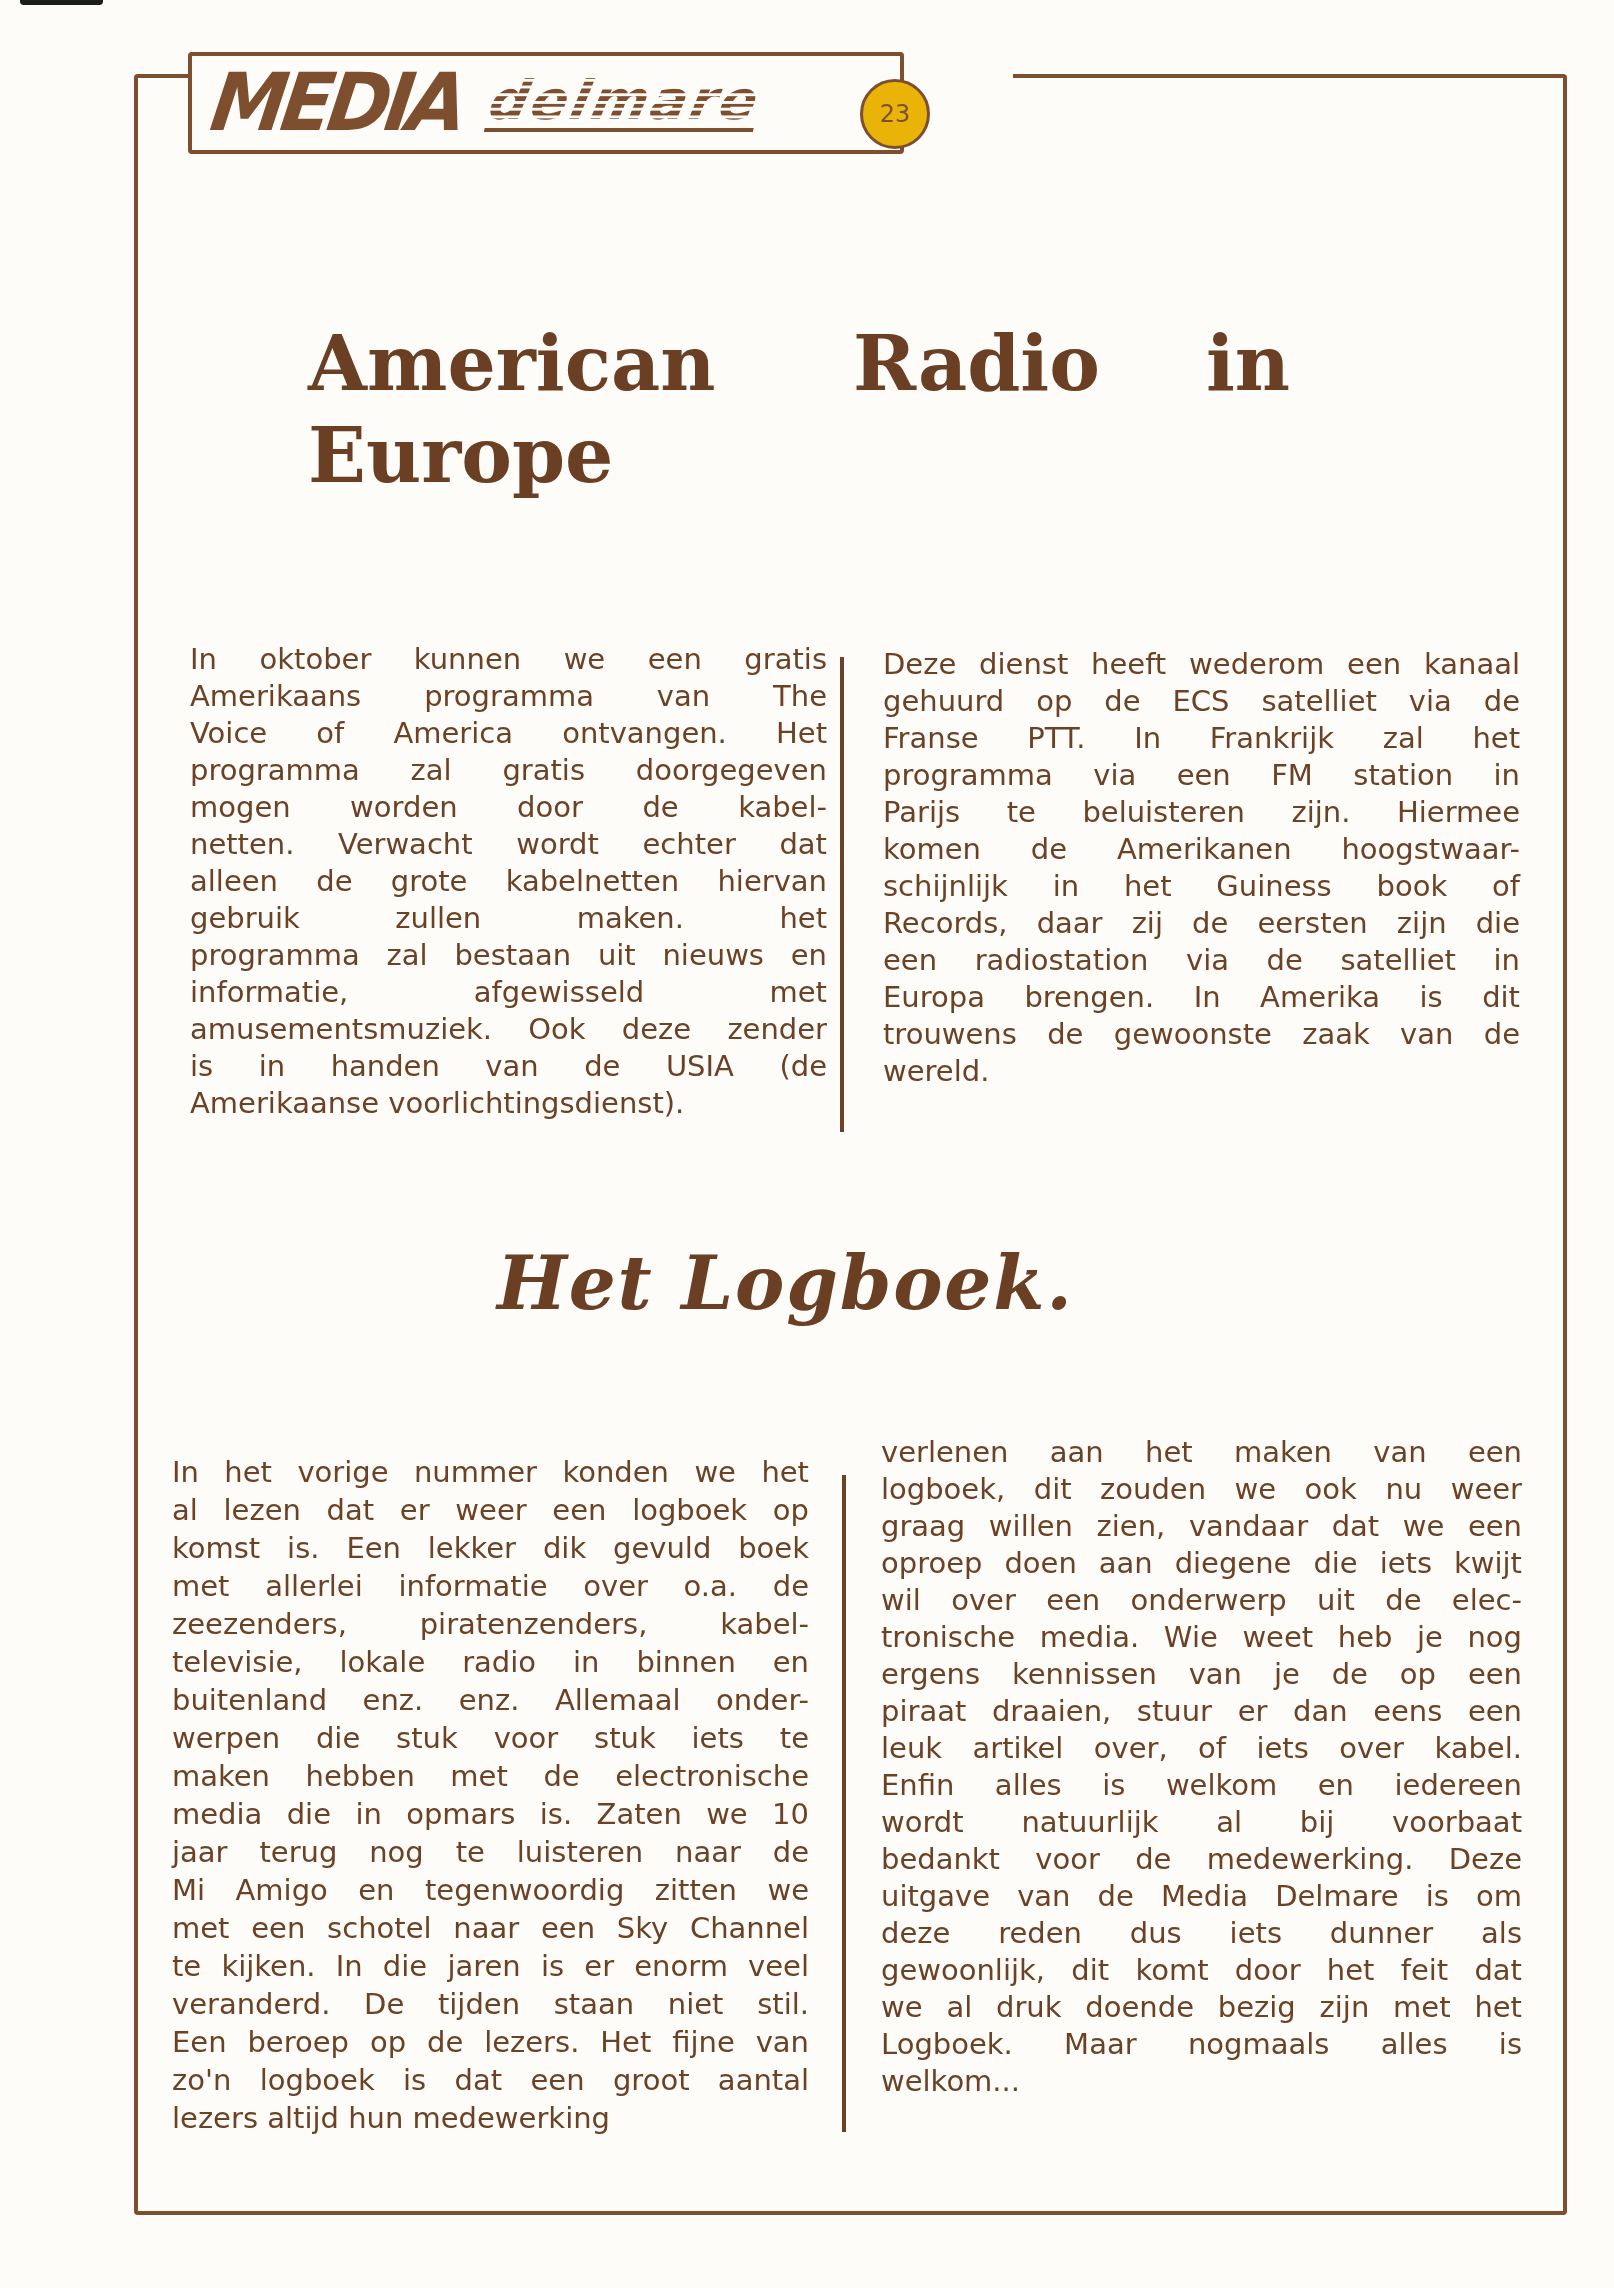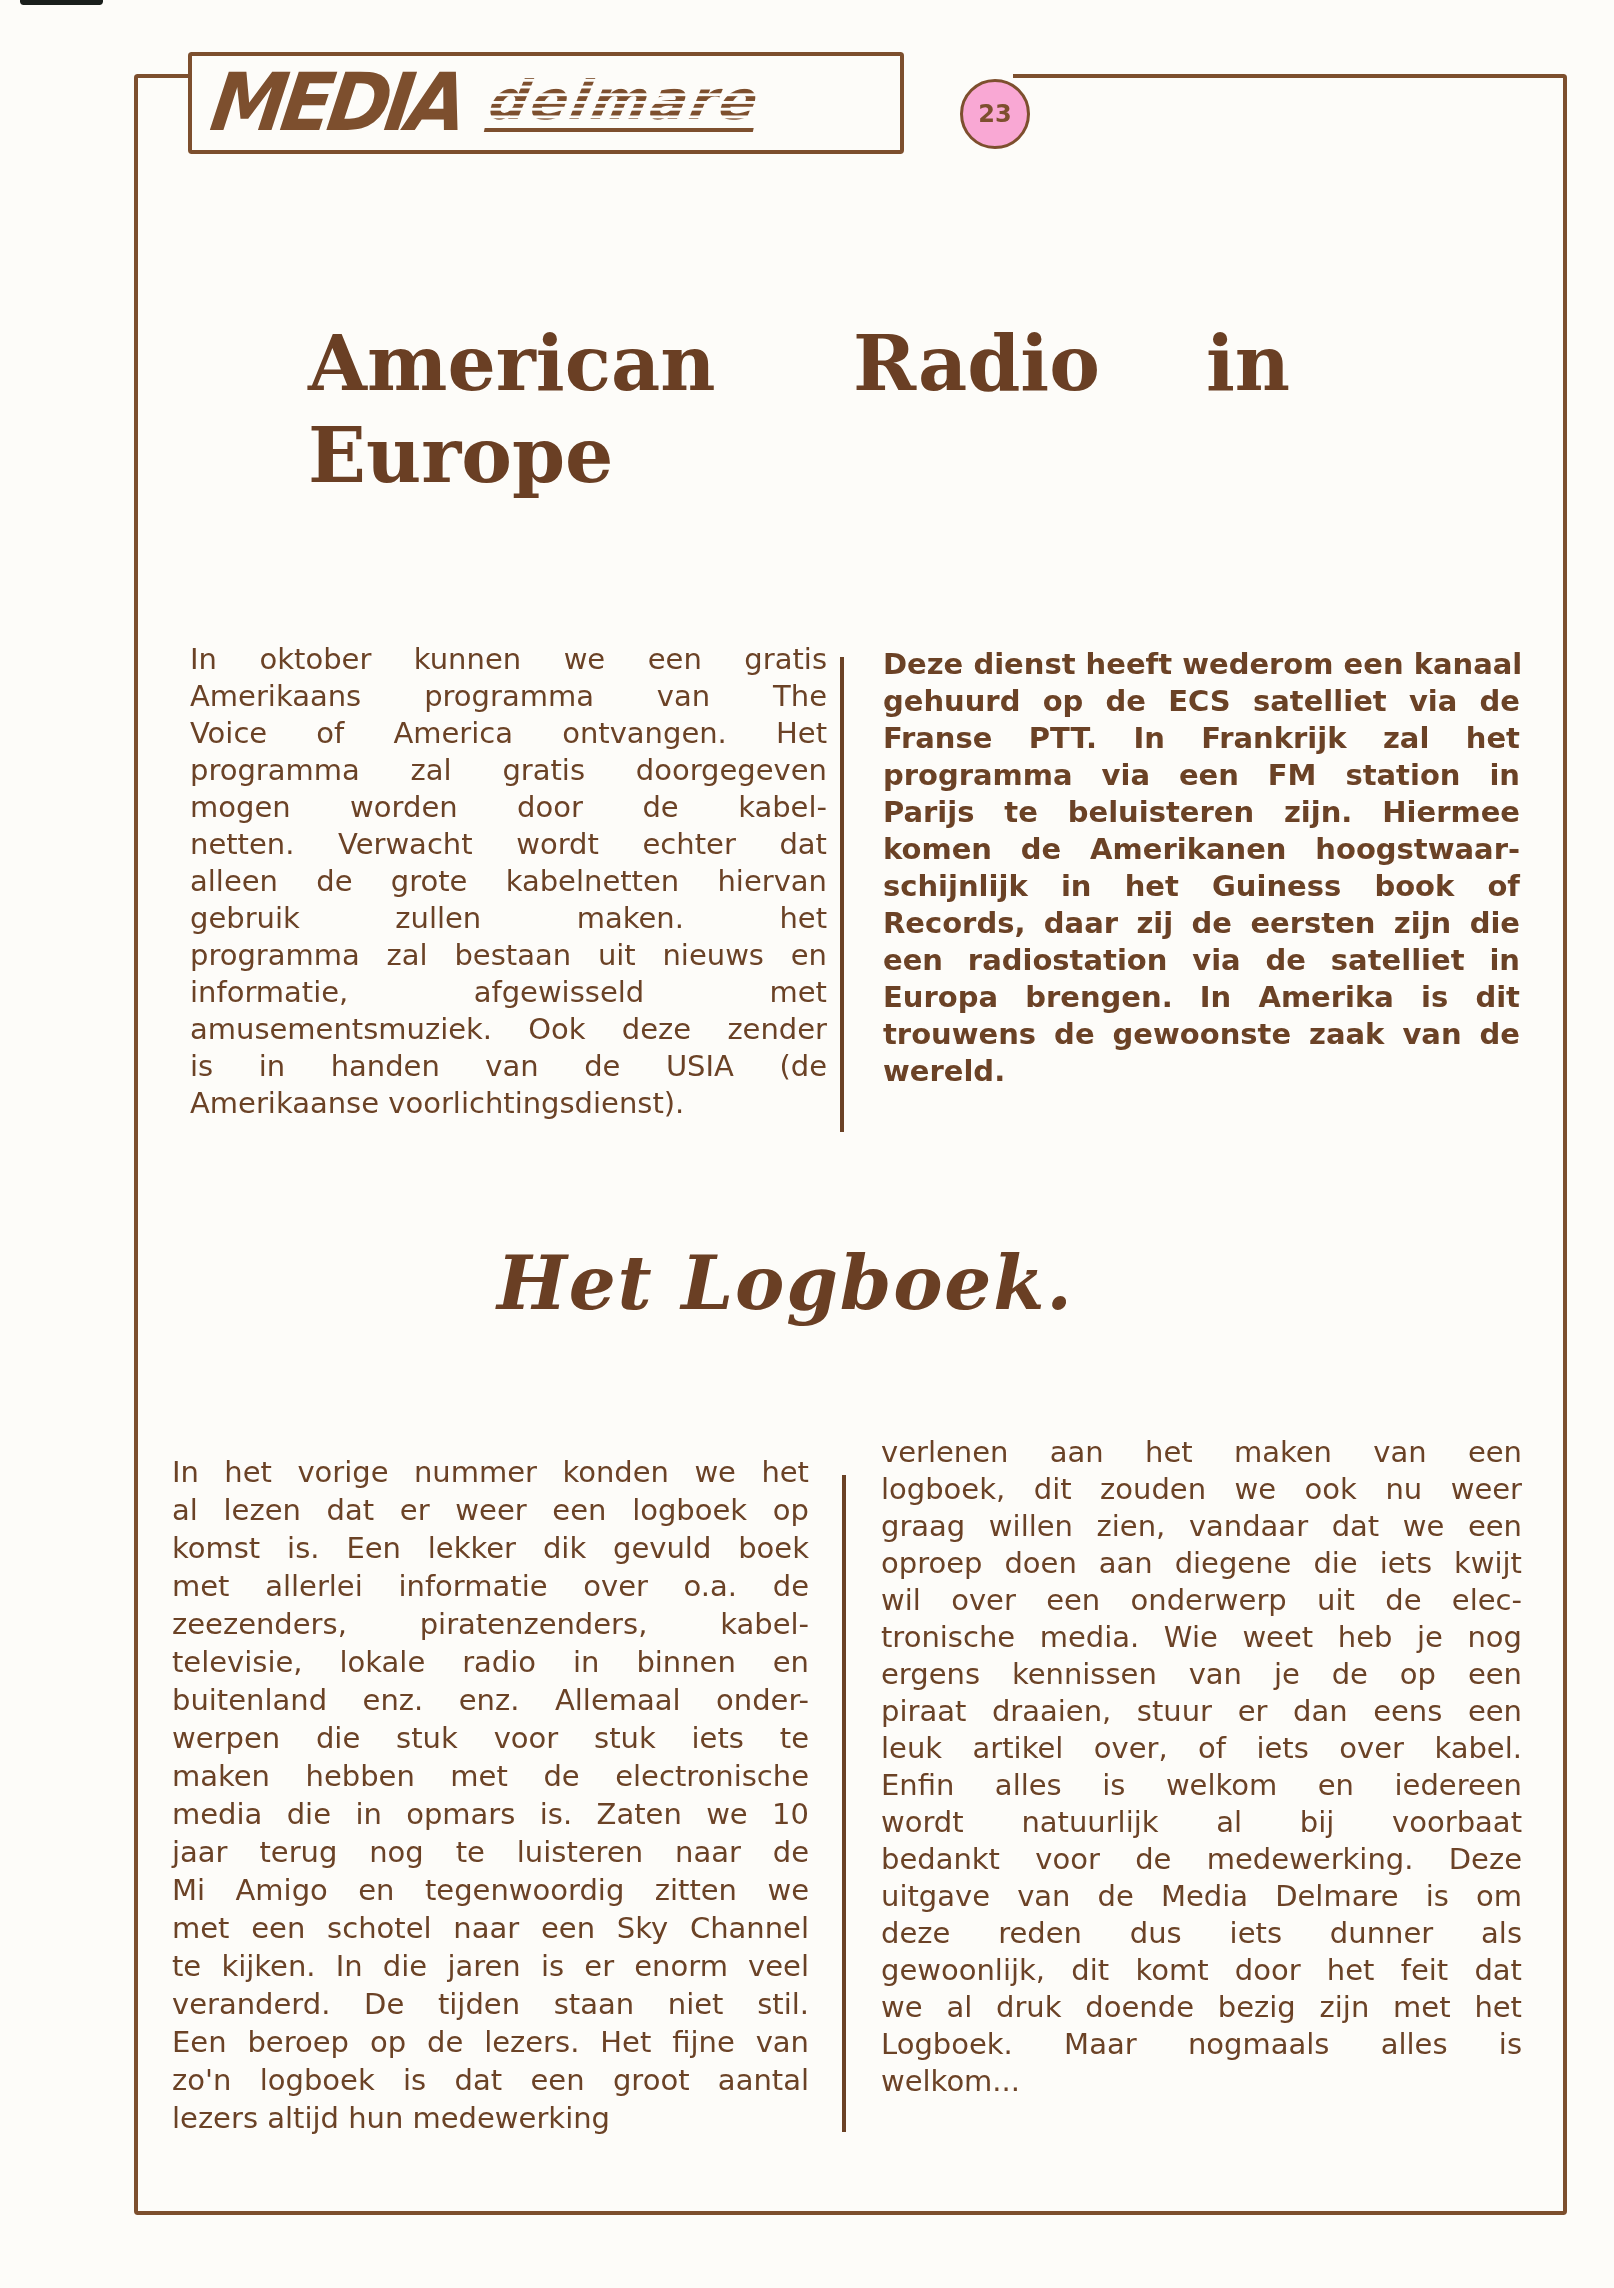--- a/index.html
+++ b/index.html
@@ -63,31 +63,31 @@
     padding-bottom: 0;
   }
   .page-num-wrap {
     position: absolute;
     left: 904px; top: 65px;
     width: 109px; height: 83px;
     background: #fdfcf9;
   }
   .page-num {
     position: absolute;
-    left: 960px; top: 79px;
+    left: 860px; top: 79px;
     width: 70px; height: 70px;
     border: 3.7px solid #7d4f2e;
     border-radius: 50%;
     box-sizing: border-box;
     display: flex; align-items: center; justify-content: center;
     font-family: "DejaVu Sans", sans-serif;
-    font-weight: bold;
+    font-weight: normal;
     font-size: 24px;
     color: #7d4f2e;
-    background: #f9a8d4;
+    background: #eab308;
   }
   .headline {
     position: absolute;
     left: 308px; top: 318px;
     width: 997px;
     font-family: "DejaVu Serif", serif;
     font-weight: bold;
     font-size: 76px;
     line-height: 92px;
     color: #6a3f24;
@@ -103,21 +103,21 @@
     font-size: 29px;
     color: #6b4226;
     line-height: 37px;
     text-align: justify;
     text-align-last: justify;
   }
   .col .line { display: block; white-space: nowrap; text-align: justify; text-align-last: justify; }
   .col .line.last { text-align-last: left; }
 
   .a1-left { left: 190px; top: 641px; width: 637px; }
-  .a1-right { left: 883px; top: 646px; width: 637px; font-weight: bold; }
+  .a1-right { left: 883px; top: 646px; width: 637px; }
 
   .rule {
     position: absolute;
     width: 3.7px;
     background: #6b4226;
   }
   .rule-a1 { left: 840px; top: 657px; height: 475px; }
   .rule-a2 { left: 842px; top: 1475px; height: 657px; }
 
   .headline2 {

